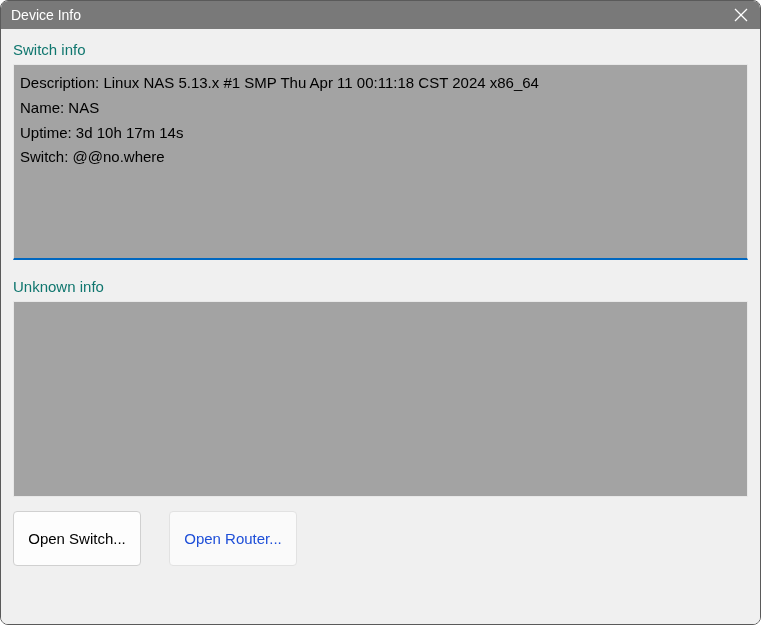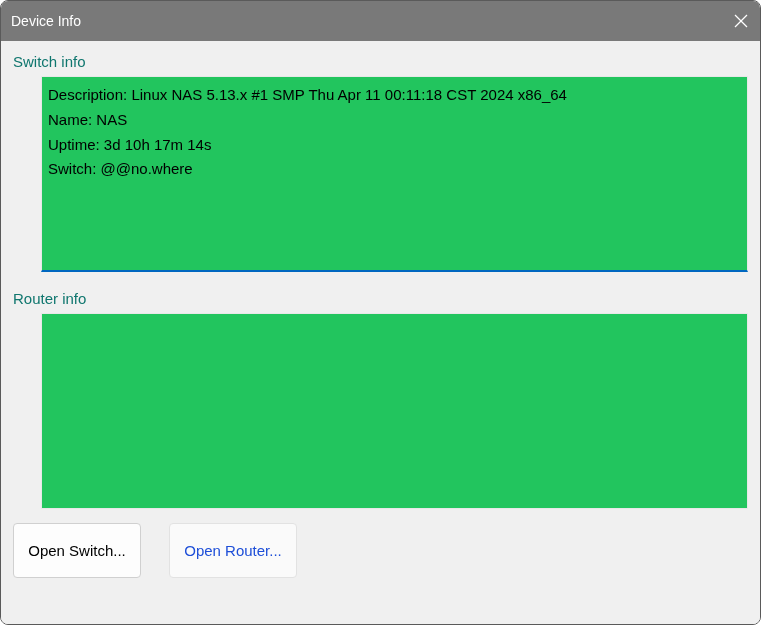--- a/index.html
+++ b/index.html
@@ -18,21 +18,21 @@
       width: 761px;
       height: 625px;
       border: 1px solid #5a5a5a;
       border-radius: 8px;
       overflow: hidden;
       display: flex;
       flex-direction: column;
       background: #ffffff;
     }
     .titlebar {
-      height: 40px;
+      height: 28px;
       background: #797979;
       display: flex;
       align-items: center;
       justify-content: space-between;
       padding: 0 12px 0 10px;
       flex-shrink: 0;
     }
     .titlebar-title {
       color: #ffffff;
       font-size: 14px;
@@ -56,28 +56,27 @@
       display: flex;
       flex-direction: column;
     }
     .section-label {
       font-size: 15px;
       color: #0f766e;
       margin-bottom: 6px;
       margin-top: 2px;
     }
     .textbox {
-      background: #22c55e;
+      background: #a3a3a3;
       border: 1px solid #e8e8e8;
       padding: 6px 6px;
       font-size: 15px;
       color: #000000;
       line-height: 1.65;
       overflow: hidden;
-      margin-left: 28px;
     }
     .textbox.switch {
       height: 196px;
       border-bottom: 2px solid #0067c0;
     }
     .textbox.router {
       height: 196px;
     }
     .spacer {
       height: 16px;
@@ -139,21 +138,21 @@
         <span>3d 10h 17m 14s</span>
       </div>
       <div class="textline">
         <span>Switch:</span>
         <span>@@no.where</span>
       </div>
     </div>
 
     <div class="spacer"></div>
 
-    <div class="section-label">Router info</div>
+    <div class="section-label">Unknown info</div>
     <div class="textbox router">
       <span></span>
     </div>
 
     <div class="button-row">
       <button class="btn">Open Switch...</button>
       <button class="btn disabled">Open Router...</button>
     </div>
   </div>
 </div>

